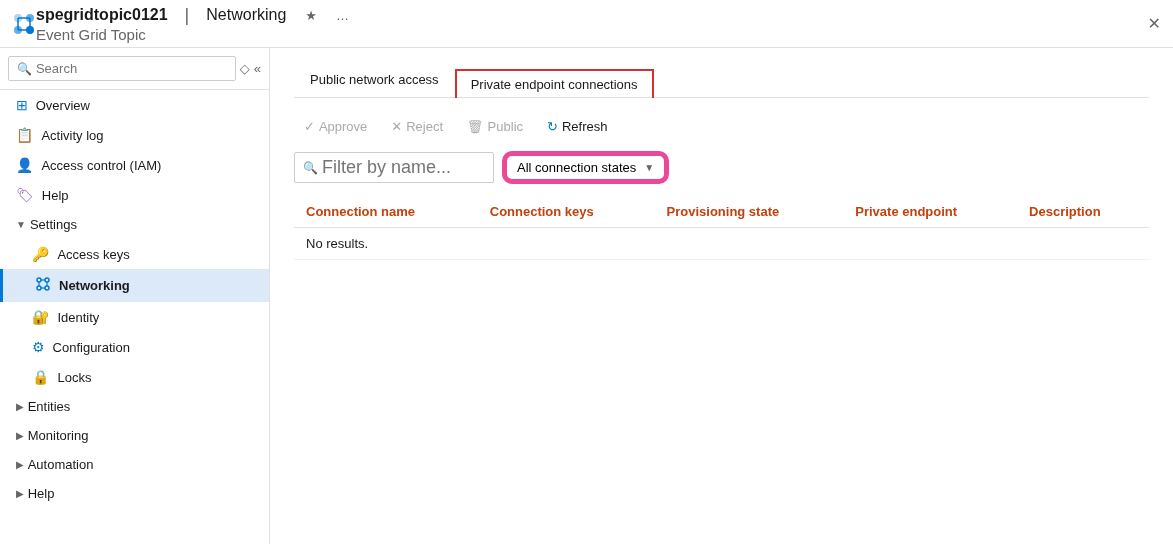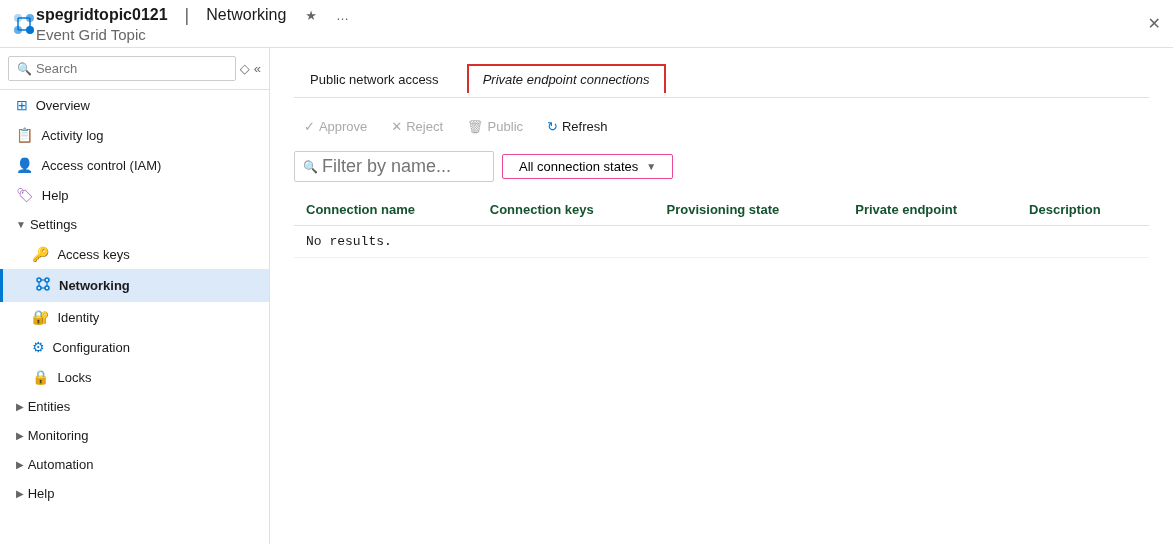--- a/index.html
+++ b/index.html
@@ -37,38 +37,38 @@
     .icon-tag { color: #9b59b6; font-size: 14px; }
     .icon-key { color: #e6b800; font-size: 14px; }
     .icon-network { color: #0078d4; font-size: 14px; }
     .icon-identity { color: #e6b800; font-size: 14px; }
     .icon-config { color: #0078d4; font-size: 14px; }
     .icon-lock { color: #0078d4; font-size: 14px; }
     .chevron { font-size: 10px; color: #666; }
 
     
     .content { flex: 1; display: flex; flex-direction: column; overflow: hidden; padding: 16px 24px; }
-    .tabs { display: flex; align-items: flex-start; gap: 12px; border-bottom: 1px solid #e0e0e0; margin-bottom: 16px; }
+    .tabs { display: flex; align-items: flex-end; gap: 0; border-bottom: 1px solid #e0e0e0; margin-bottom: 16px; }
     .tab { padding: 8px 16px; cursor: pointer; color: #1a1a1a; border-bottom: 2px solid transparent; font-size: 13px; }
-    .tab.active { border-bottom: 2px solid #0078d4; color: #0078d4; font-style: italic; }
+    .tab.active { border-bottom: 2px solid #0078d4; color: #0078d4; }
 
     .toolbar { display: flex; align-items: center; gap: 4px; margin-bottom: 12px; }
     .btn { display: flex; align-items: center; gap: 4px; padding: 5px 10px; cursor: pointer; background: #fff; border: 1px solid #ccc; border-radius: 2px; color: #1a1a1a; font-size: 13px; }
     .btn-primary { border: 2px solid #d92e2e; background: #fff; color: #1a1a1a; font-weight: 500; }
     .btn-disabled { color: #aaa; cursor: default; }
 
     .filter-row { display: flex; align-items: center; gap: 8px; margin-bottom: 12px; }
     .filter-input { display: flex; align-items: center; border: 1px solid #ccc; border-radius: 2px; padding: 4px 8px; width: 200px; }
     .filter-input input { border: none; outline: none; font-size: 18px; color: #333; width: 100%; background: transparent; }
-    .dropdown { display: flex; align-items: center; border: 1px solid #ec4899; border-radius: 2px; padding: 4px 16px; gap: 8px; cursor: pointer; min-width: 160px; }
+    .dropdown { display: flex; align-items: center; border: 5px solid #ec4899; border-radius: 10px; padding: 4px 10px; gap: 8px; cursor: pointer; min-width: 160px; }
     .dropdown-arrow { color: #666; font-size: 10px; }
 
     .table { width: 100%; border-collapse: collapse; }
-    .table th { text-align: left; padding: 8px 12px; font-weight: 600; color: #14532d; border-bottom: 1px solid #e0e0e0; font-size: 13px; }
-    .table td { padding: 8px 12px; color: #1a1a1a; border-bottom: 1px solid #f0f0f0; font-size: 13px; font-family: Liberation Mono, monospace; }
+    .table th { text-align: left; padding: 8px 12px; font-weight: 600; color: #c2410c; border-bottom: 1px solid #e0e0e0; font-size: 13px; }
+    .table td { padding: 8px 12px; color: #1a1a1a; border-bottom: 1px solid #f0f0f0; font-size: 13px; }
     .no-results { padding: 12px; color: #1a1a1a; font-size: 13px; }
 
     
     .eg-icon { width: 24px; height: 24px; position: relative; }
     .eg-icon svg { width: 24px; height: 24px; }
   </style>
 </head>
 <body>
 
 <div class="title-bar">

